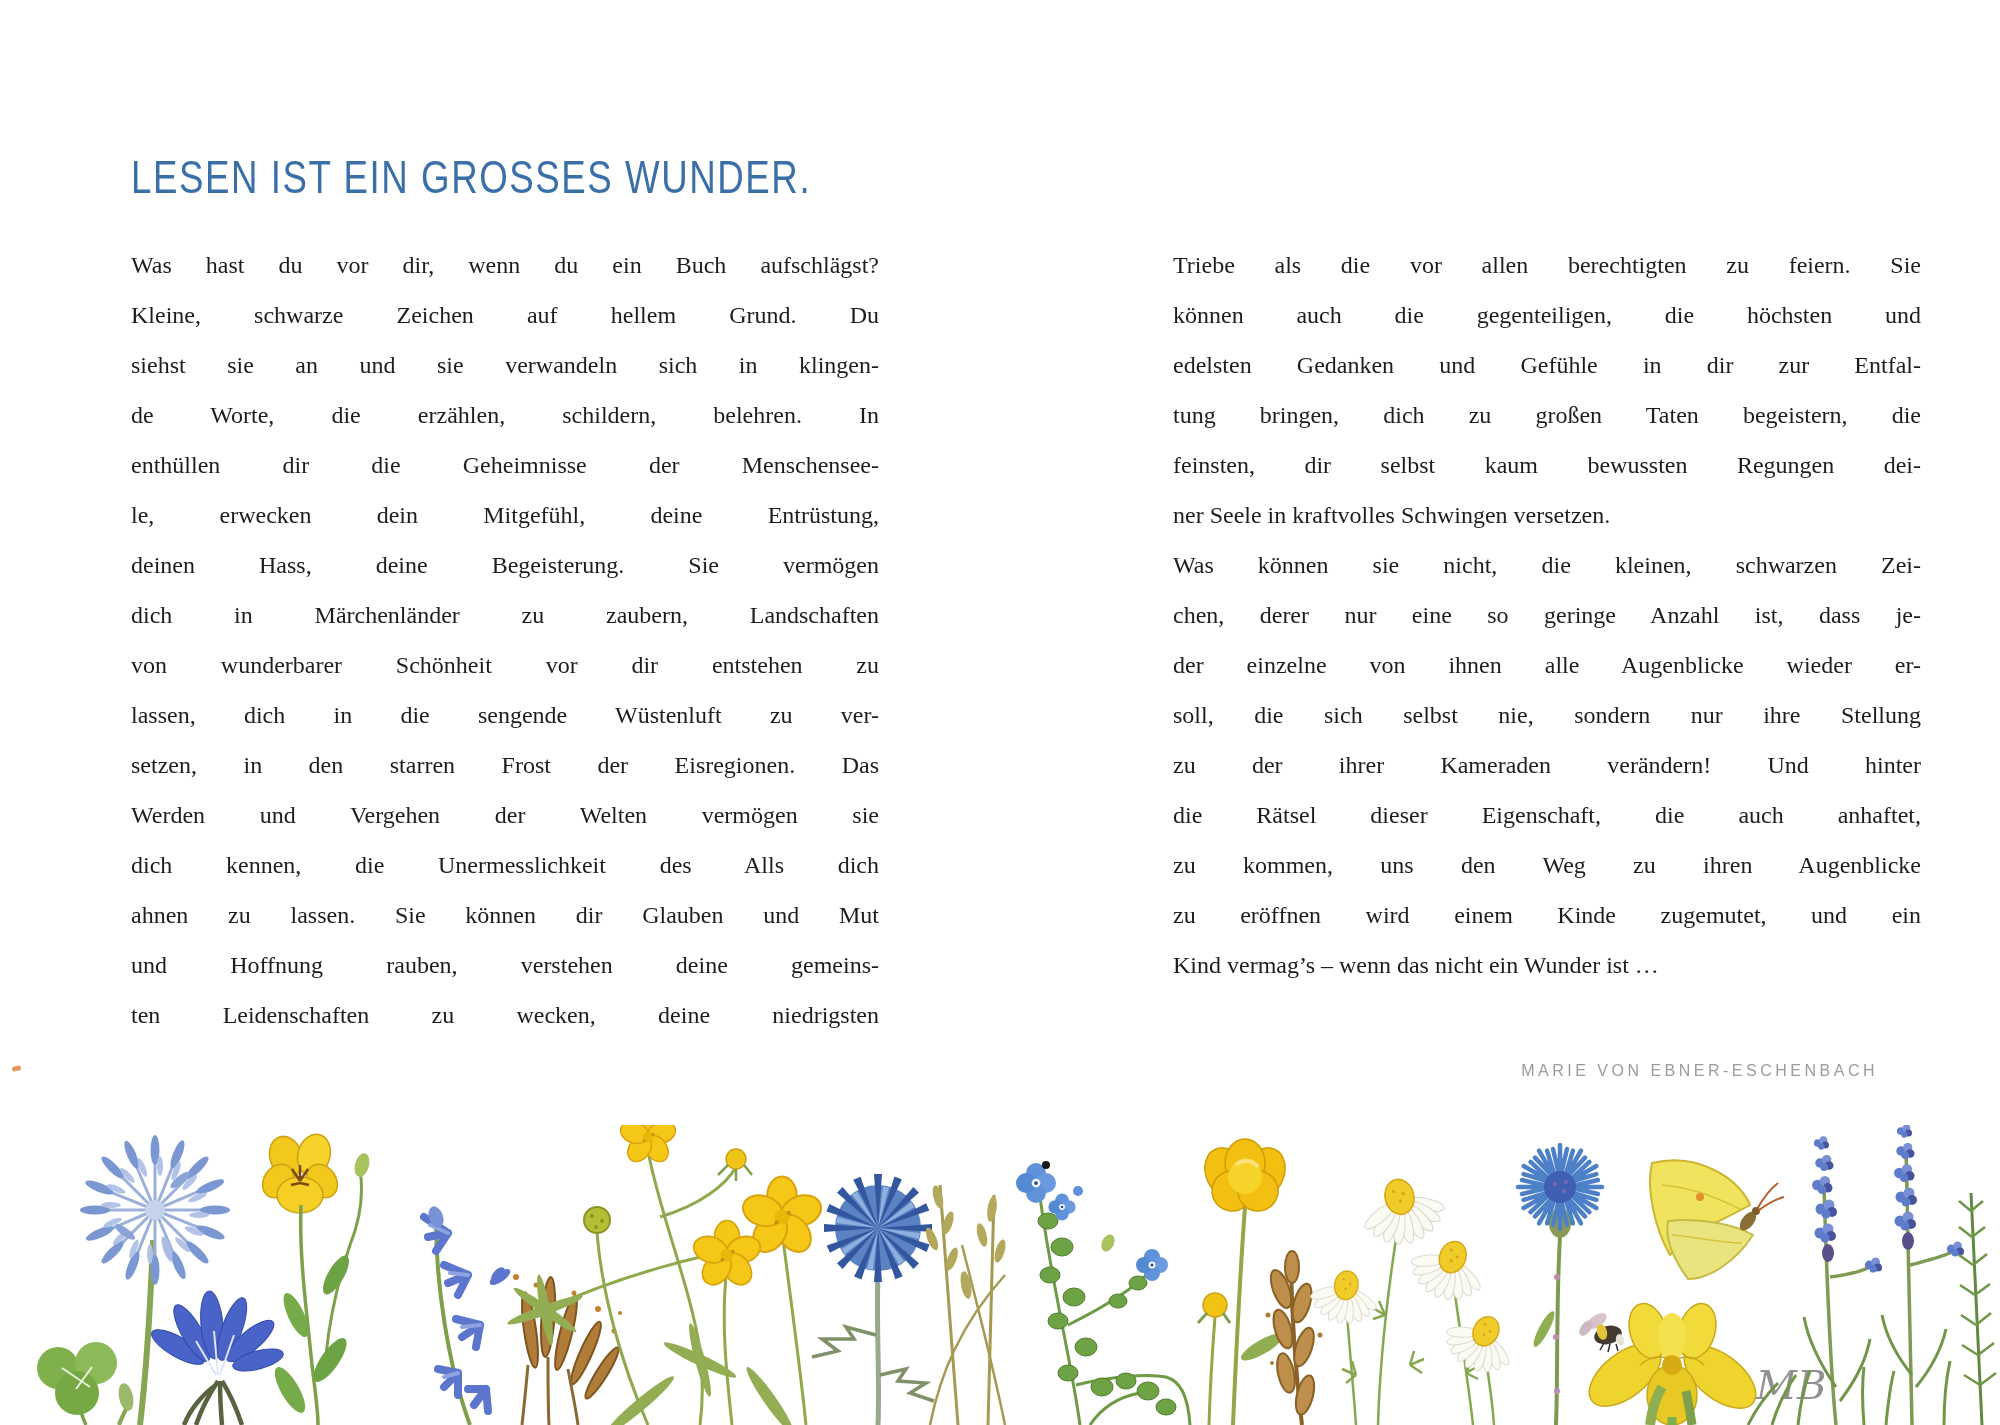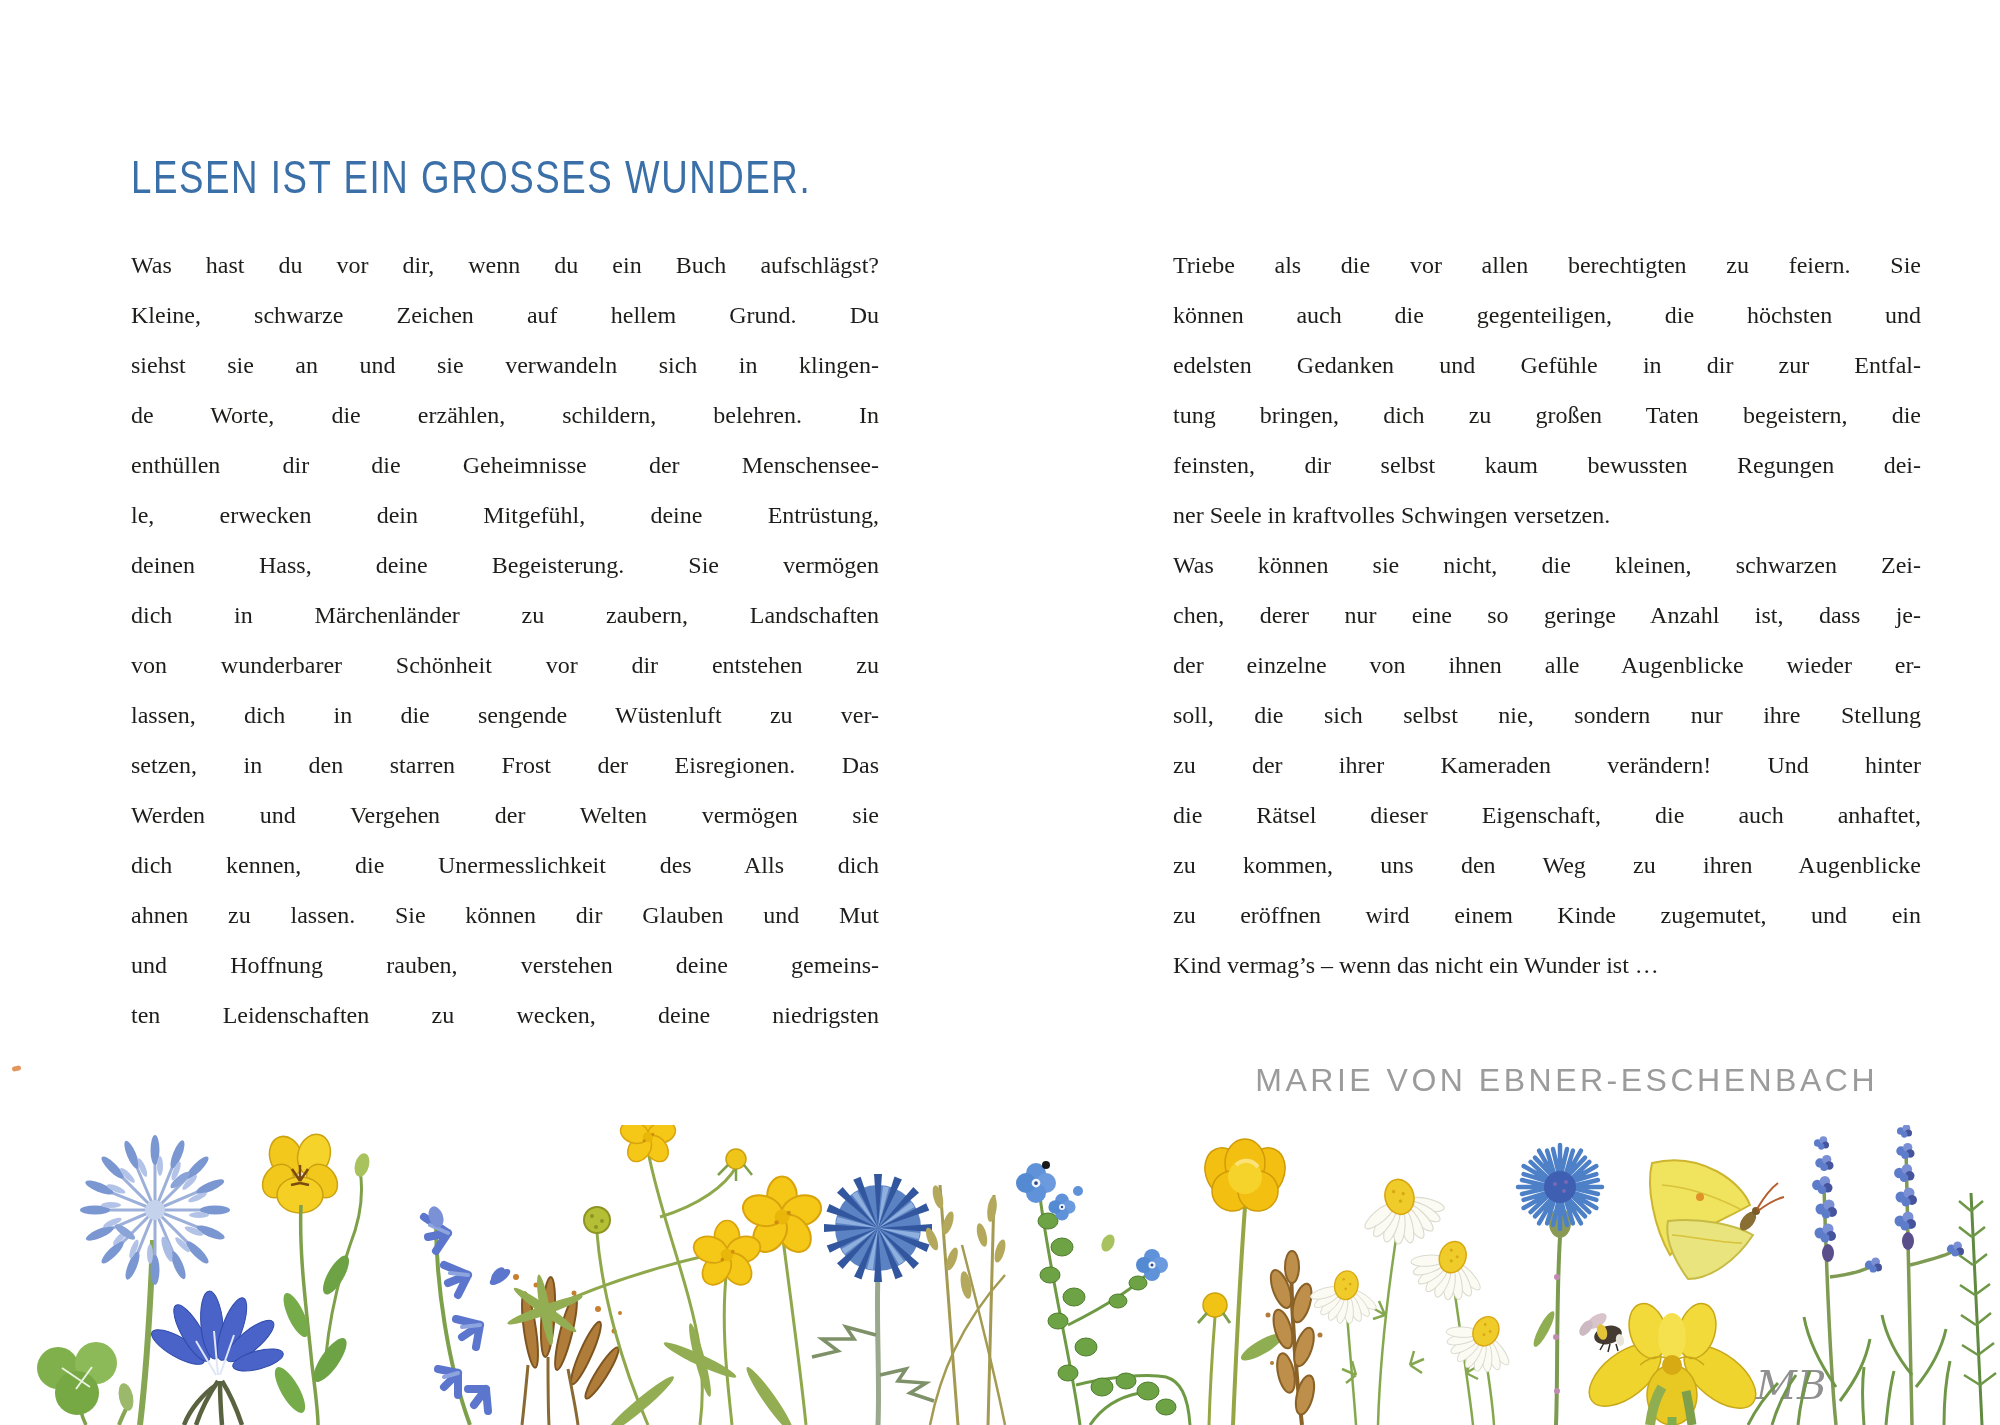--- a/index.html
+++ b/index.html
@@ -23,21 +23,21 @@
   .col-right{left:1130px;margin-left:43px;}
   .tline{
     text-align:justify;text-align-last:justify;
     height:50px;overflow:visible;white-space:normal;
   }
   .tline.ragged{text-align-last:left;}
   .attribution{
     position:absolute;top:1062px;left:1130px;width:748px;
     text-align:right;
     font-family:"Liberation Sans", sans-serif;
-    font-size:32px;letter-spacing:3.5px;color:#9b9b9b;
+    font-size:16px;letter-spacing:3.5px;color:#9b9b9b;
   }
   .speck{
     position:absolute;left:12px;top:1066px;width:9px;height:5px;
     background:#e0823f;border-radius:3px;transform:rotate(-12deg);opacity:.85;
   }
   .illustration{
     position:absolute;left:0;top:1125px;width:2000px;height:300px;
   }
 </style>
 </head>

